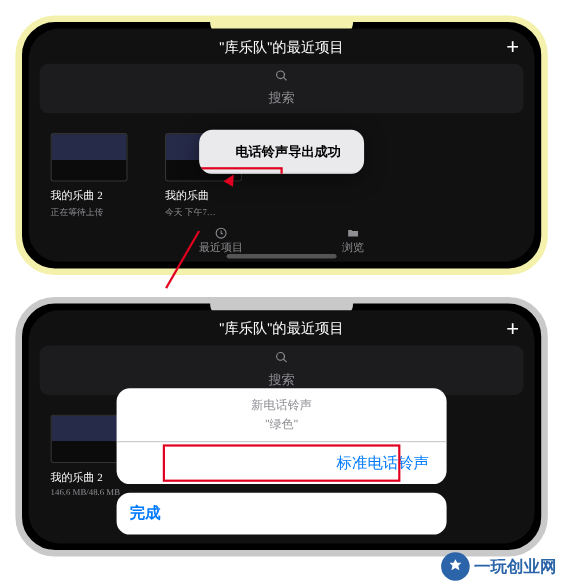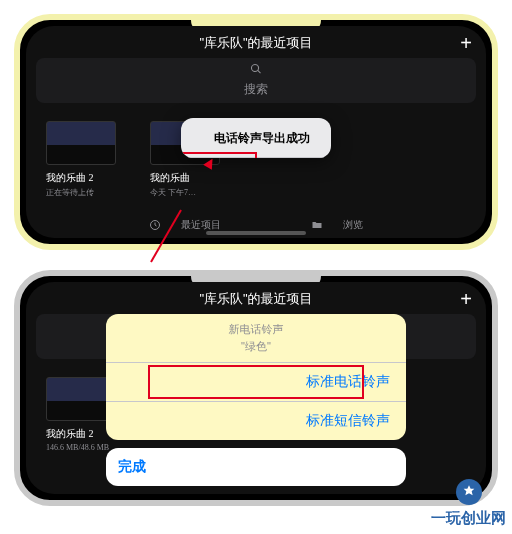--- a/index.html
+++ b/index.html
@@ -75,21 +75,21 @@
     border: 1px solid #333;
     border-radius: 3px;
   }
   .item-title { color:#fff; font-size:10px; margin-top:6px; }
   .item-sub { color:#8e8e93; font-size:8px; margin-top:2px; }
   .tabbar {
     position:absolute; bottom:6px; left:0; right:0;
     display:flex; justify-content:center; gap:90px;
     color:#8e8e93; font-size:10px;
   }
-  .tabbar .tab { display:flex; align-items:center; gap:20px; }
+  .tabbar .tab { display:flex; align-items:center; gap:0;flex-direction:column; }
   .tabbar svg { width:12px; height:12px; fill:#8e8e93; }
   .homebar {
     position:absolute; bottom:3px; left:50%; transform:translateX(-50%);
     width:100px; height:4px; background:#555; border-radius:3px;
   }
 
   
   .alert {
     position:absolute;
     left:50%; top:92px; transform:translateX(-50%);
@@ -127,21 +127,21 @@
     border-bottom:10px solid #e1001f;
   }
 
   
   .sheet {
     position:absolute;
     left:50%; bottom:8px; transform:translateX(-50%);
     width:300px;
   }
   .sheet-card {
-    background:#fef9c3;
+    background:#ffffff;
     border-radius:12px;
     overflow:hidden;
     margin-bottom:8px;
   }
   .sheet-head {
     text-align:center; padding:8px 0 2px;
     color:#8e8e93; font-size:11px;
   }
   .sheet-sub {
     text-align:center; padding:0 0 8px;
@@ -161,21 +161,21 @@
   .red-box2 {
     position:absolute; border:2px solid #e1001f;
     left:42px; top:2px; right:42px; bottom:2px;
     pointer-events:none;
   }
 
   
   .wm {
     position:absolute; right:6px; bottom:6px;
     display:flex; align-items:center; gap:4px;
-    color:#2b64a8; font-size:15px; font-weight:600;flex-direction:column;
+    color:#2b64a8; font-size:15px; font-weight:600;
   }
   .wm-badge {
     width:26px; height:26px; border-radius:50%;
     background:#2b64a8;
     display:flex; align-items:center; justify-content:center;
   }
   .wm-badge svg { width:16px; height:16px; fill:#fff; }
 </style>
 </head>
 <body>
@@ -252,23 +252,20 @@
     </div>
 
     <div class="sheet">
       <div class="sheet-card">
         <div class="sheet-head">新电话铃声</div>
         <div class="sheet-sub">"绿色"</div>
         <div class="sheet-btn">
           <span>标准电话铃声</span>
           <div class="red-box2"></div>
         </div>
-        <div class="sheet-btn">
-          <span>标准短信铃声</span>
-        </div>
       </div>
       <div class="sheet-done">
         <span>完成</span>
       </div>
     </div>
   </div>
 </div>
 
 <div class="wm">
   <div class="wm-badge">

